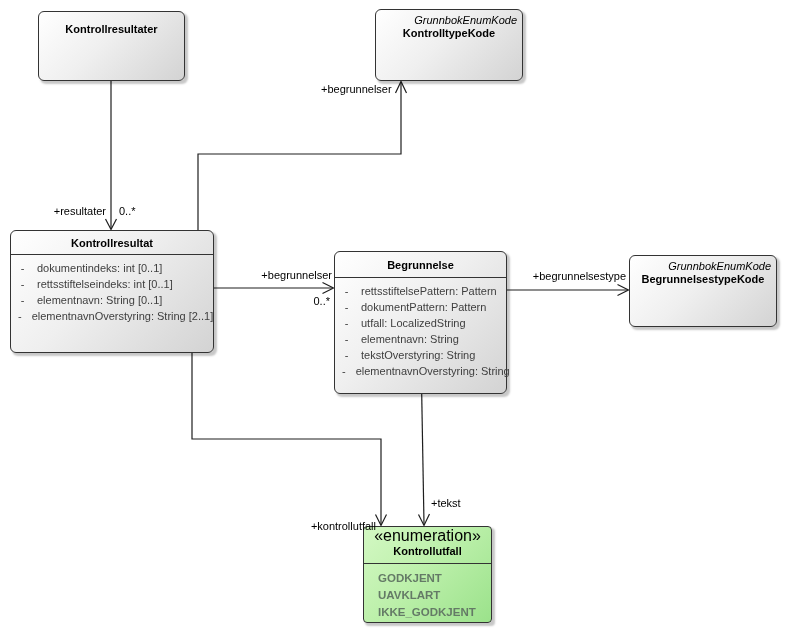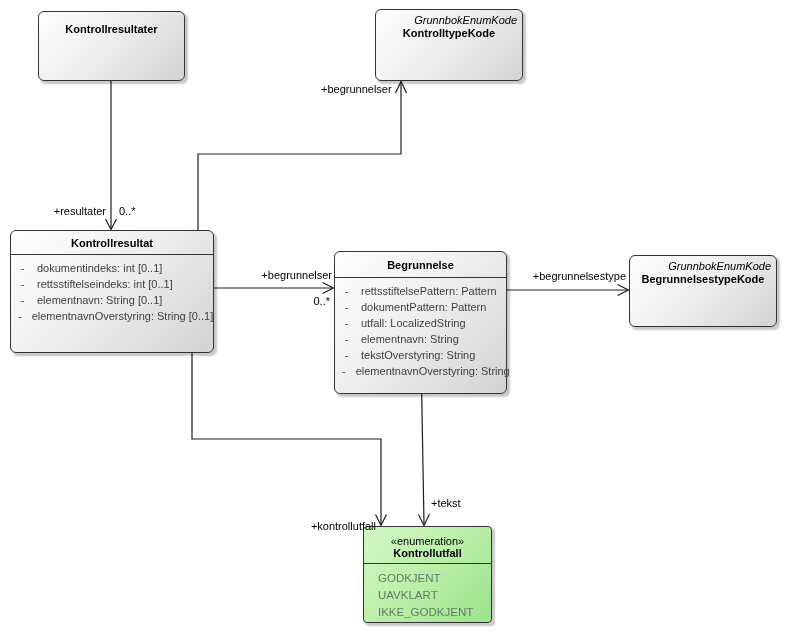--- a/index.html
+++ b/index.html
@@ -43,24 +43,24 @@
   .simple-title { padding-top: 11px; }
   .stereotype-italic {
     font-size: 11px;
     font-style: italic;
     color: #000000;
     text-align: right;
     padding: 4px 5px 1px 0;
     white-space: nowrap;
   }
   .stereotype-center {
-    font-size: 11px;
+    font-size: 16px;
     color: #000000;
     text-align: center;
-    padding-top: 8px;
+    padding-top: 0;
     white-space: nowrap;
   }
   .head-compartment { box-sizing: border-box; }
   .head-24 { height: 23px; padding-top: 6px; }
   .head-26 { height: 25px; padding-top: 7px; }
   .body-compartment {
     border-top: 1.2px solid #333333;
     padding-top: 5px;
   }
   .attr-row {
@@ -71,20 +71,21 @@
     white-space: nowrap;
   }
   .attr-vis { width: 9px; margin-left: 7px; text-align: center; }
   .attr-text { margin-left: 10px; }
   .literal-row {
     font-size: 11.5px;
     line-height: 17px;
     color: #647a66;
     padding-left: 14px;
     white-space: nowrap;
+    font-weight: bold;
   }
   .enum-body { padding-top: 6px; }
   .edge-label {
     position: absolute;
     font-size: 11px;
     color: #000000;
     white-space: nowrap;
   }
   .right-align { text-align: right; }
 </style>
@@ -135,21 +136,21 @@
       <div class="attr-row">
         <span class="attr-vis">-</span>
         <span class="attr-text">rettsstiftelseindeks: int [0..1]</span>
       </div>
       <div class="attr-row">
         <span class="attr-vis">-</span>
         <span class="attr-text">elementnavn: String [0..1]</span>
       </div>
       <div class="attr-row">
         <span class="attr-vis">-</span>
-        <span class="attr-text">elementnavnOverstyring: String [0..1]</span>
+        <span class="attr-text">elementnavnOverstyring: String [2..1]</span>
       </div>
     </div>
   </div>
 
   <div class="node" style="left:334px; top:227px; width:173px; height:143px;margin-top:24px;">
     <div class="head-compartment head-26">
       <div class="node-title">Begrunnelse</div>
     </div>
     <div class="body-compartment">
       <div class="attr-row">

